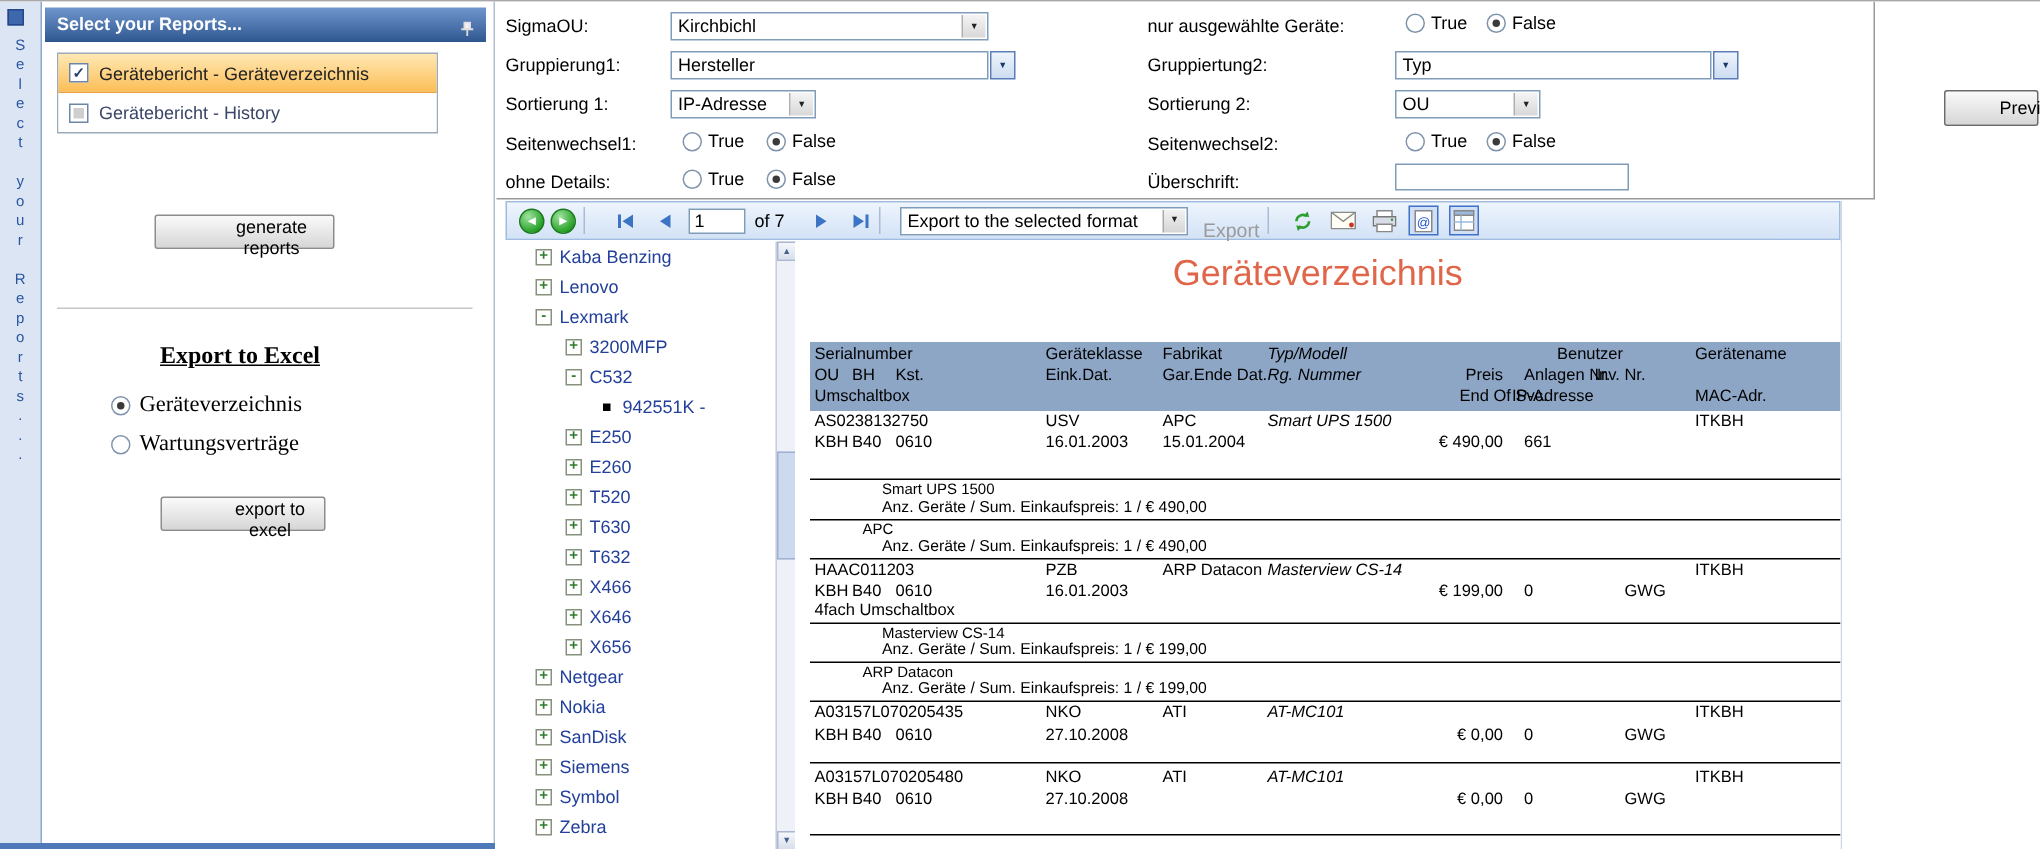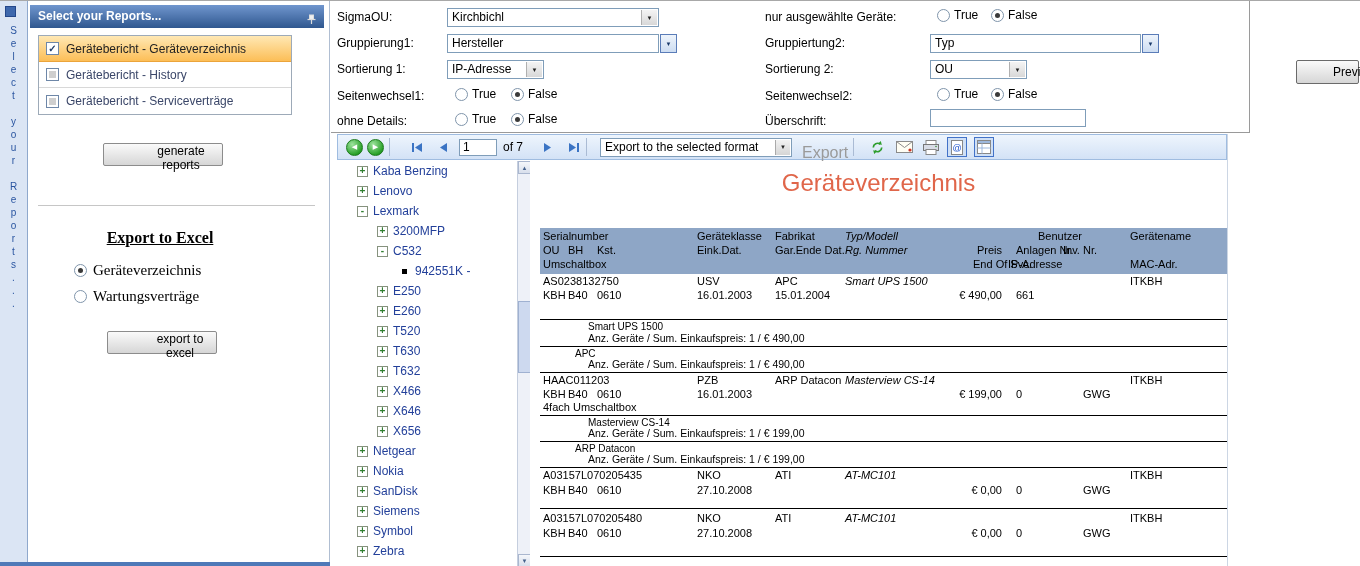--- a/index.html
+++ b/index.html
@@ -47,21 +47,21 @@
   
   .toolbar { position: absolute; left: 337px; top: 133px; width: 890px; height: 26px; background: linear-gradient(#eef5fd, #d3e2f6); border: 1px solid #9fbce0; display: flex; align-items: center; padding: 0 4px; }
   .nav-circle { width: 17px; height: 17px; border-radius: 50%; background: radial-gradient(circle at 35% 30%, #9fe49f, #2aa12a 70%, #157815); border: 1px solid #1b7a1b; color: #fff; font-size: 7px; display: flex; align-items: center; justify-content: center; margin-left: 4px; }
   .tb-sep { width: 1px; height: 18px; background: #aabbd4; margin: 0 5px; }
   .pg-btn { display: flex; align-items: center; justify-content: center; width: 16px; height: 16px; }
   .page-input { width: 38px; height: 17px; border: 1px solid #7f9db9; font-size: 12px; padding: 0 3px; margin-left: 8px; }
   .of-label { font-size: 12px; margin: 0 6px 0 6px; white-space: nowrap; }
   .tb-select { position: relative; width: 192px; height: 19px; border: 1px solid #7f9db9; background: #fff; font-size: 12px; margin-left: 8px; }
   .tb-select-text { position: absolute; left: 4px; top: 1px; line-height: 15px; white-space: nowrap; }
   .tb-select .arrow { position: absolute; right: 1px; top: 1px; width: 15px; height: 15px; background: linear-gradient(#f2f2f2, #d5d5d5); border-left: 1px solid #aaa; font-size: 6px; display: flex; align-items: center; justify-content: center; color: #222; }
-  .export-link { color: #9a9a9a; font-size: 16px; margin-left: 10px; margin-top: 12px; }
+  .export-link { color: #9a9a9a; font-size: 13px; margin-left: 10px; margin-top: 12px; }
   .tb-icon { width: 18px; height: 18px; display: flex; align-items: center; justify-content: center; margin-left: 9px; }
   .tb-icon.active { width: 20px; height: 20px; border: 1px solid #4272c8; background: #cfe0f6; margin-left: 7px; }
   .pg-m14 { margin-left: 14px; } .pg-m10 { margin-left: 10px; }
 
   
   .tree { position: absolute; left: 337px; top: 160px; width: 180px; height: 406px; background: #fff; overflow: hidden; font-size: 12px; }
   .tree-item { height: 20px; display: flex; align-items: center; color: #23409a; white-space: nowrap; }
   .lv0 { padding-left: 20px; } .lv1 { padding-left: 40px; } .lv2 { padding-left: 62px; text-align: right; }
   .pm { width: 11px; height: 11px; border: 1px solid #86927e; background: #fff; color: #2e7d2e; font-size: 10px; line-height: 8px; text-align: center; margin-right: 5px; flex: none; font-weight: bold; overflow: hidden; }
   .leaf-sq { width: 5px; height: 5px; background: #000; margin: 0 8px 0 3px; flex: none; }
@@ -112,24 +112,20 @@
     </div>
     <div class="report-list">
       <div class="rl-row selected">
         <span class="cb checked">✓</span>
         <span>Gerätebericht - Geräteverzeichnis</span>
       </div>
       <div class="rl-row">
         <span class="cb empty"></span>
         <span>Gerätebericht - History</span>
       </div>
-      <div class="rl-row">
-        <span class="cb empty"></span>
-        <span>Gerätebericht - Serviceverträge</span>
-      </div>
     </div>
     <button class="btn gen-btn">generate reports</button>
     <div class="panel-hr"></div>
     <div class="excel-heading">Export to Excel</div>
     <div class="excel-opt" style="top:261px">
       <span class="radio sel"></span>
       <span>Geräteverzeichnis</span>
     </div>
     <div class="excel-opt" style="top:287px">
       <span class="radio"></span>

